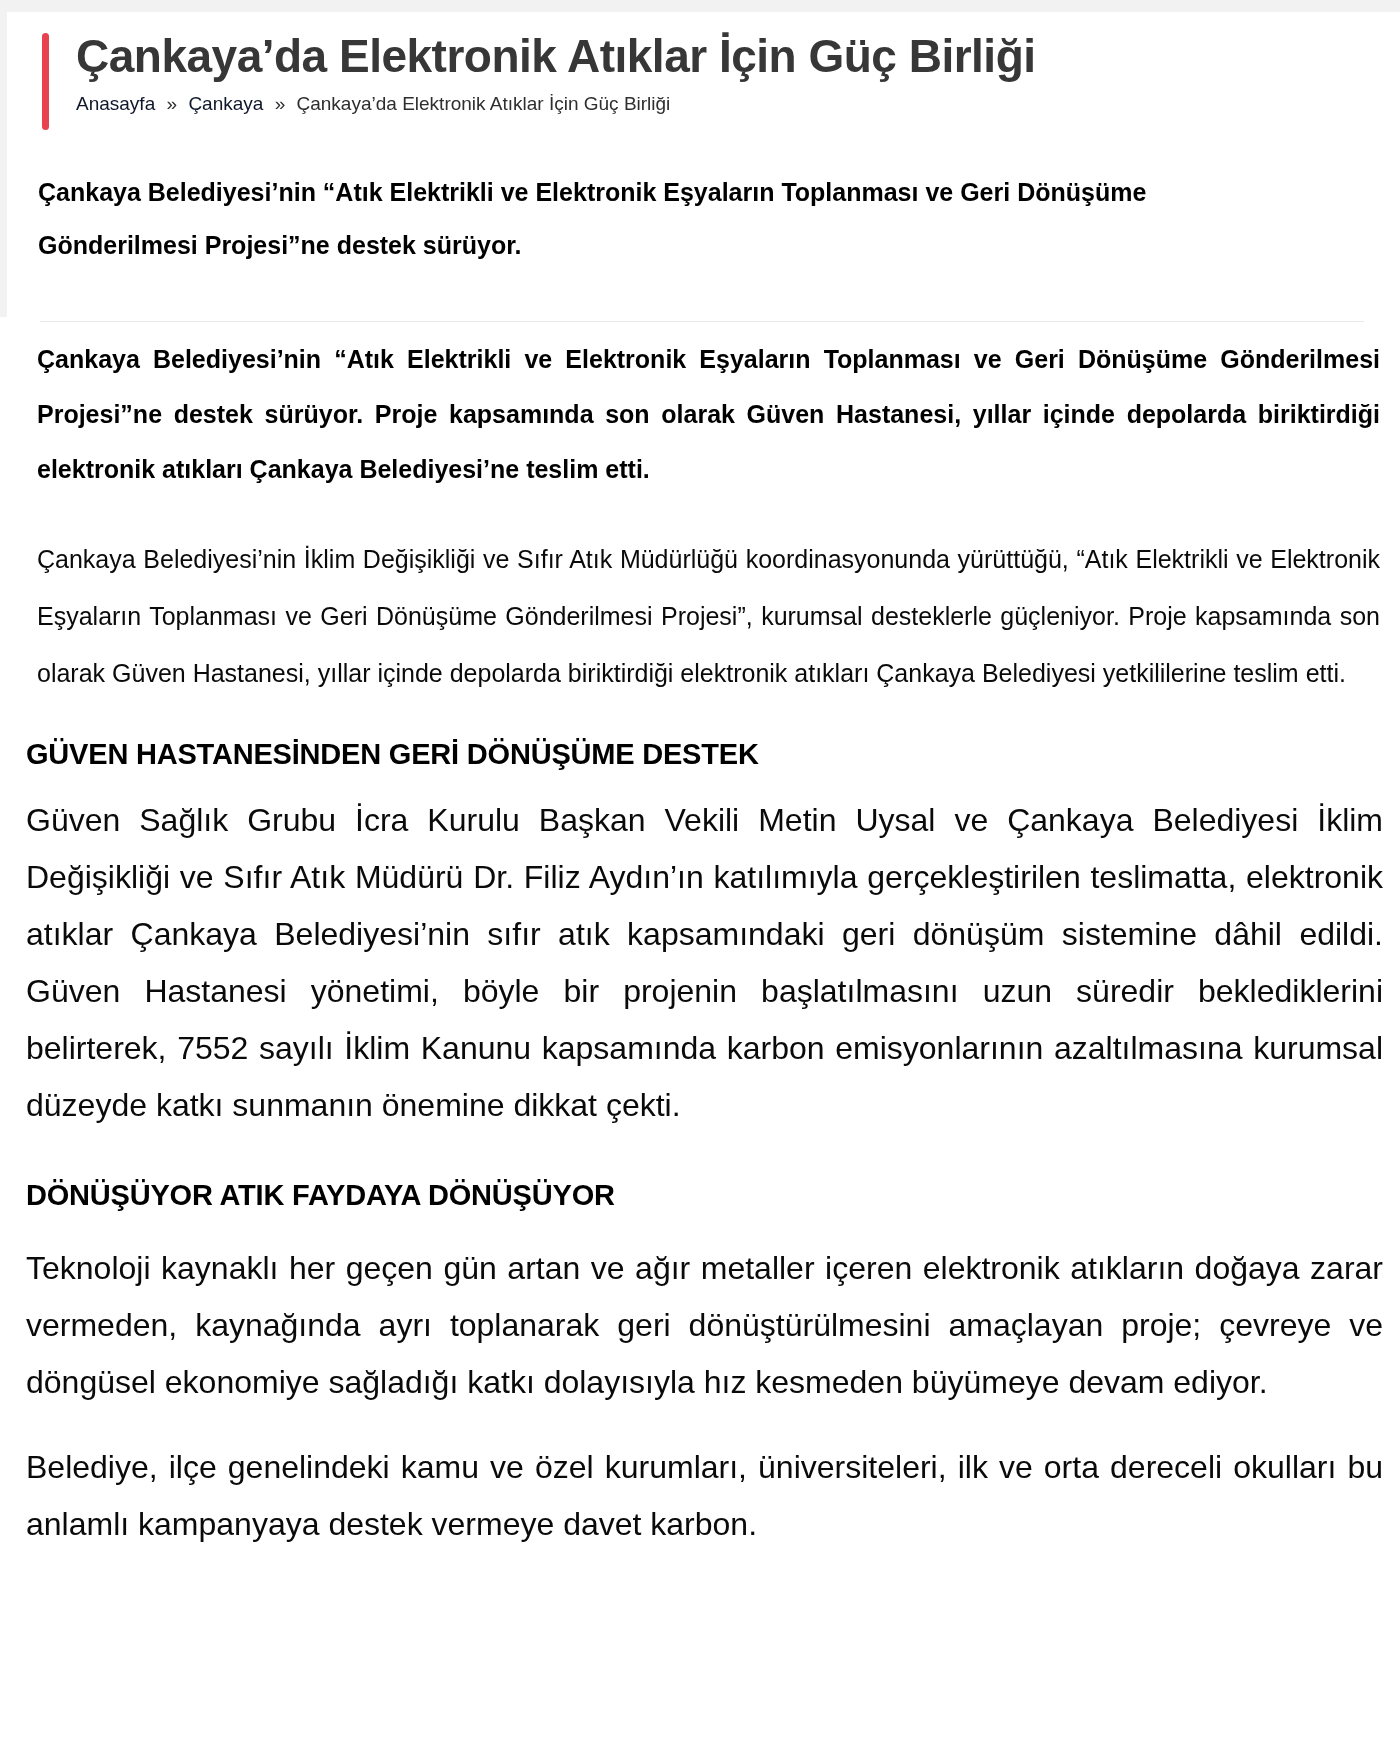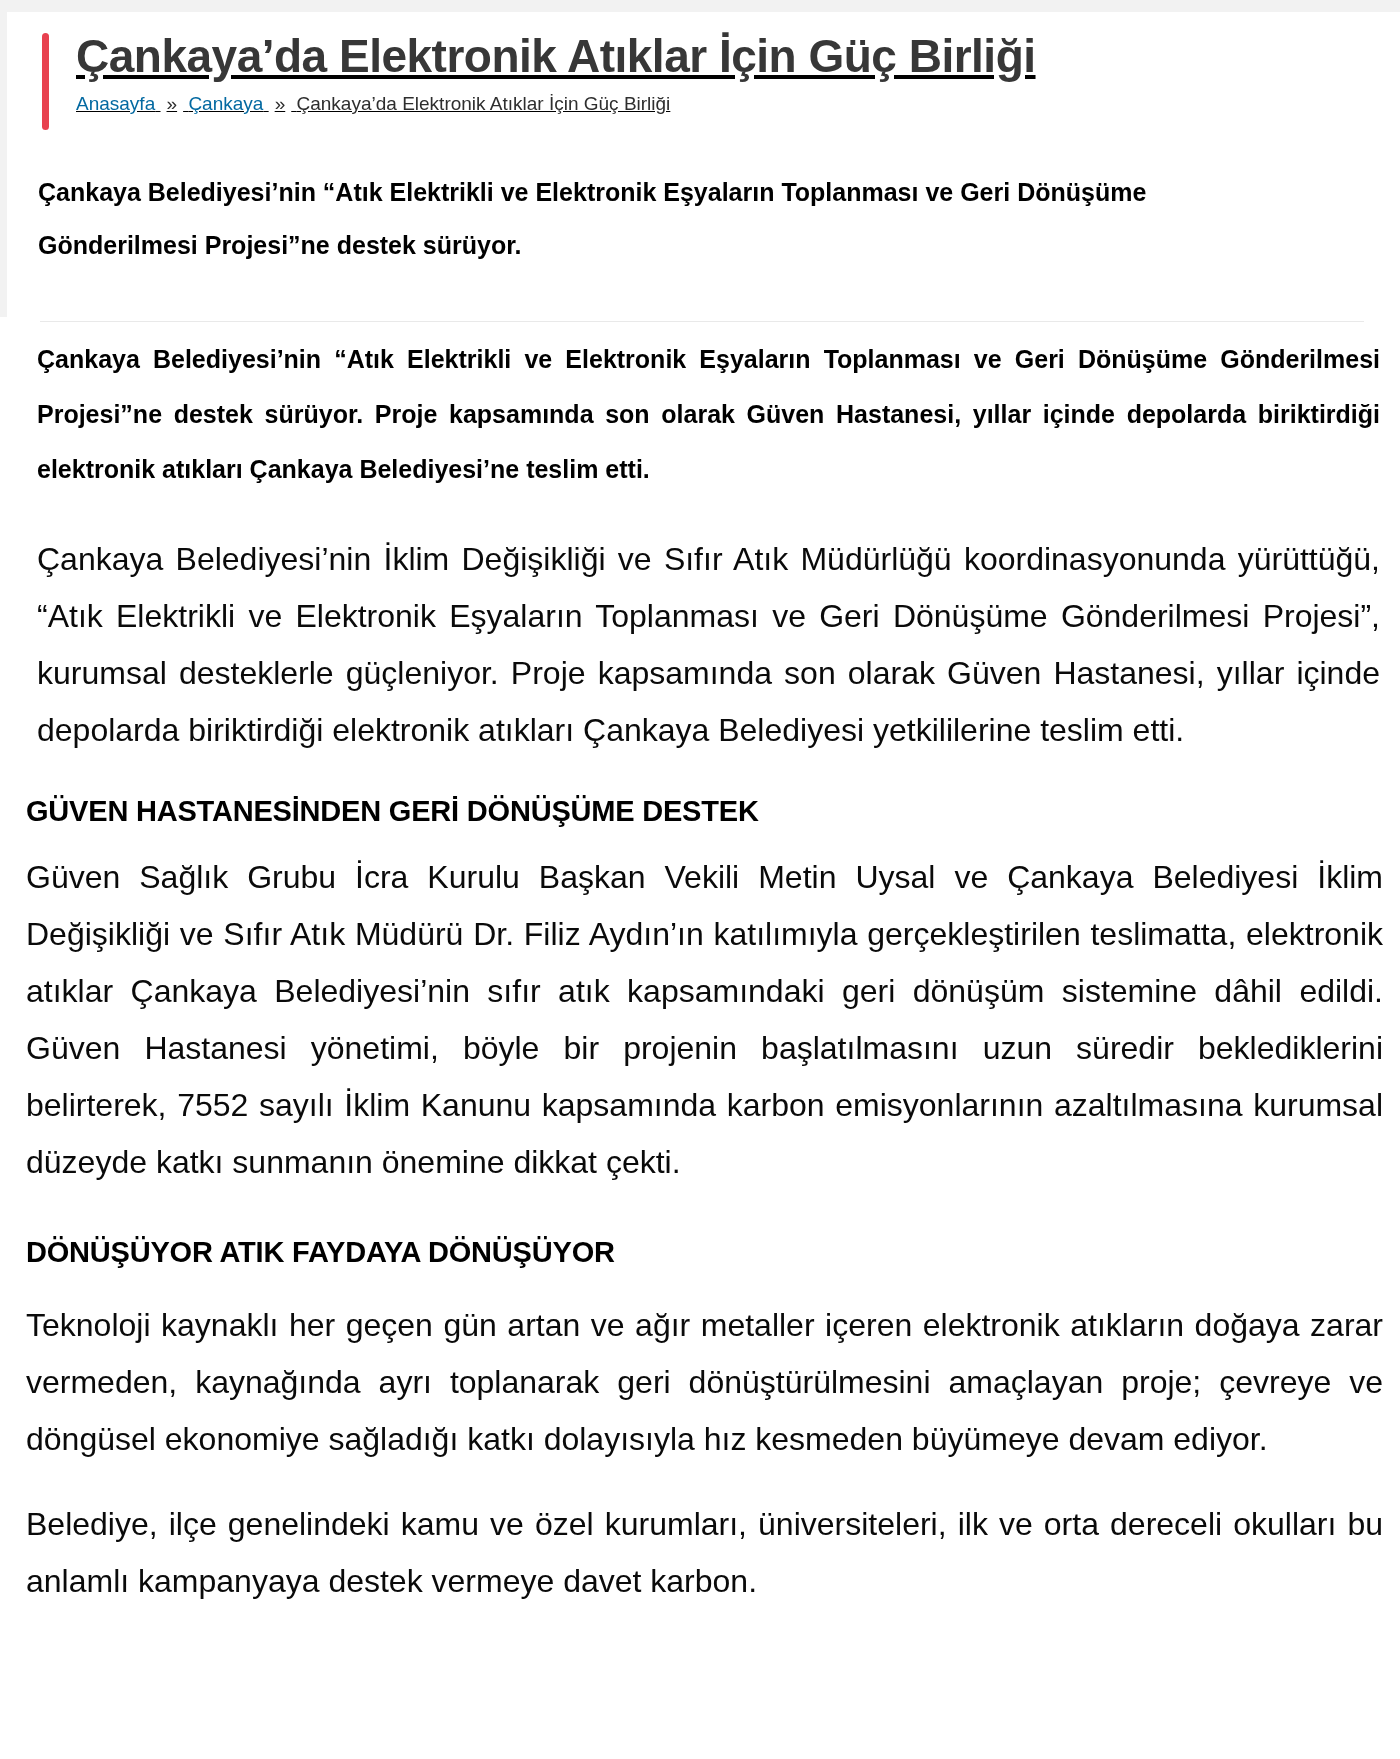--- a/index.html
+++ b/index.html
@@ -25,21 +25,20 @@
   .left-strip {
     position: absolute; top: 0; left: 0;
     width: 7px; height: 317px;
     background: #f2f2f2;
   }
 
   .header {
     display: flex;
     align-items: flex-start;
     margin: 30px 0 0 42px;
-    text-decoration: underline;
   }
   .accent-bar {
     flex: none;
     width: 7px;
     height: 97px;
     margin-top: 3px;
     border-radius: 4px;
     background: #e8414f;
   }
   .header-text { margin-left: 27px; }
@@ -51,21 +50,21 @@
     letter-spacing: -0.5px;
     color: #373737;
   }
   .breadcrumb {
     margin-top: 10px;
     font-size: 19px;
     line-height: 24px;
     color: #2e2e2e;
   }
   .breadcrumb a {
-    color: #0369a1;
+    color: #0f172a;
     text-decoration: none;
     cursor: pointer;
   }
   .breadcrumb .sep { margin: 0 6px; }
 
   .lede {
     margin: 36px 0 0 38px;
     width: 1228px;
     font-size: 25px;
     font-weight: 700;
@@ -82,21 +81,21 @@
   .intro-bold {
     margin: 10px 20px 0 37px;
     font-size: 25px;
     font-weight: 700;
     line-height: 55px;
     text-align: justify;
     color: #000;
   }
   .intro {
     margin: 34px 20px 0 37px;
-    font-size: 32px;
+    font-size: 25px;
     font-weight: 400;
     line-height: 57px;
     text-align: justify;
     color: #0a0a0a;
   }
 
   .section-heading {
     margin: 35px 16px 0 26px;
     font-size: 29px;
     font-weight: 700;

